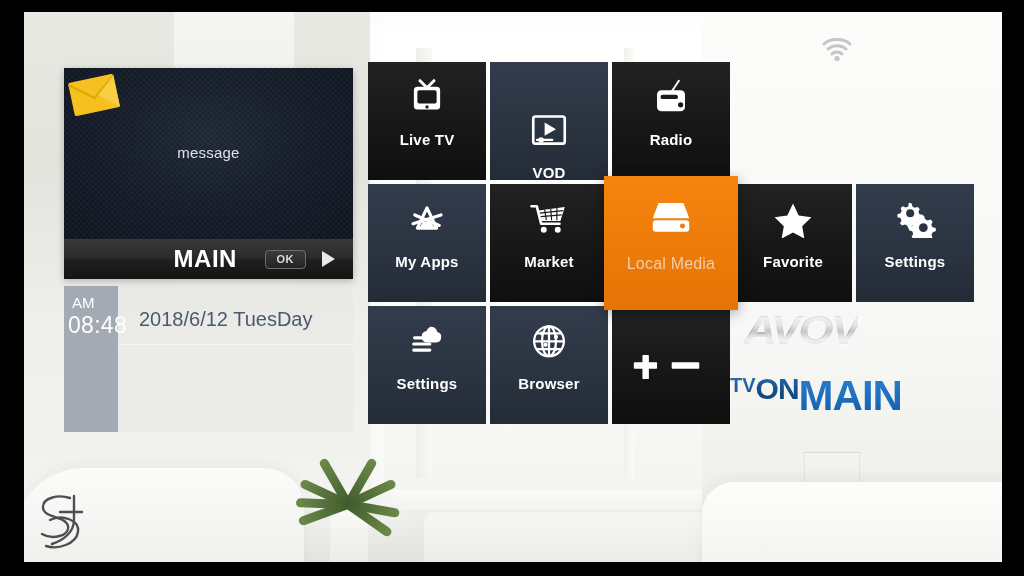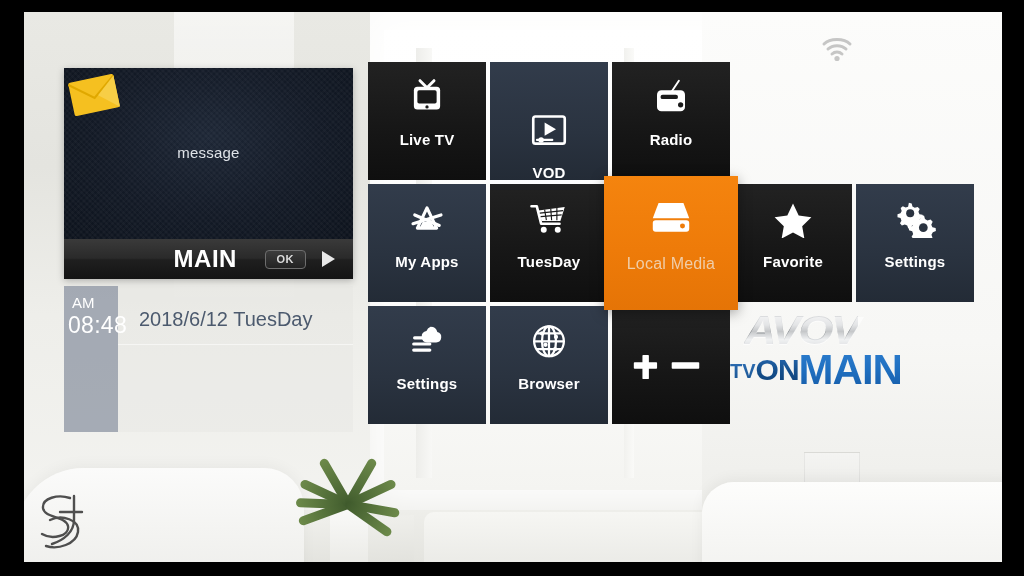--- a/index.html
+++ b/index.html
@@ -297,23 +297,23 @@
     letter-spacing: -2px;
     background: linear-gradient(180deg,#fdfdfd 0%,#b9bcc0 38%,#6e7378 52%,#d9dcdf 70%,#8d9298 100%);
     -webkit-background-clip: text;
     background-clip: text;
     color: transparent;
     text-shadow: 0 1px 0 rgba(255,255,255,.6);
     transform: scaleX(1.12);
     transform-origin: left center;
   }
   .logo-online {
-    position:absolute; left: 0; top: 38px;
+    position:absolute; left: 0; top: 64px;
     display:flex;
-    align-items: center;
+    align-items: flex-start;
   }
   .logo-tv {
     font-size: 20px;
     font-weight: bold;
     background: linear-gradient(180deg,#2f6fb5,#17528f);
     -webkit-background-clip:text; background-clip:text; color:transparent;
     margin-top: 2px;
   }
   .logo-on {
     font-size: 30px;
@@ -458,21 +458,21 @@
          <path d="M4 7 L10 7 L15 27 L36 27" fill="none" stroke="white" stroke-width="3" stroke-linecap="round" stroke-linejoin="round"></path>
          <path d="M12 12 L42 8 L37 24 L15.5 24 Z" fill="white"></path>
          <g stroke="#1a1a1a" stroke-width="1.3">
            <path d="M19 11 L21 23 M26 10 L27 23 M33 9 L33 23"></path>
            <path d="M13.5 15 L40 12 M14.5 19 L38.5 17"></path>
          </g>
          <circle cx="18" cy="34" r="3.4" fill="white"></circle>
          <circle cx="34" cy="34" r="3.4" fill="white"></circle>
        </svg>
           </div>
-          <div class="lbl">TuesDay</div>
+          <div class="lbl">Market</div>
         </div>
         <div class="tile dark selected" style="left: 236px; top: 114px;">
           <div class="ico">
             <svg viewBox="0 0 48 40" width="46" height="38.64">
          <path d="M11 6 L37 6 L43 22 L5 22 Z" fill="white"></path>
          <rect x="5" y="24" width="38" height="12" rx="3" fill="white"></rect>
          <circle cx="36" cy="30" r="2.6" fill="#ee7b09"></circle>
        </svg>
           </div>
           <div class="lbl">Local Media</div>

